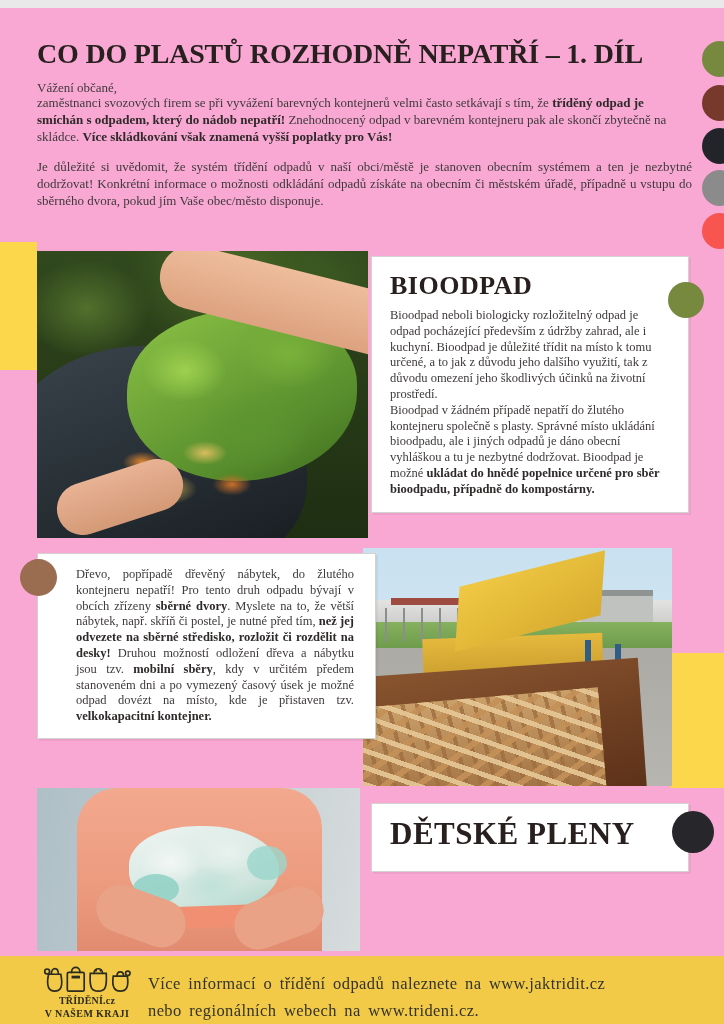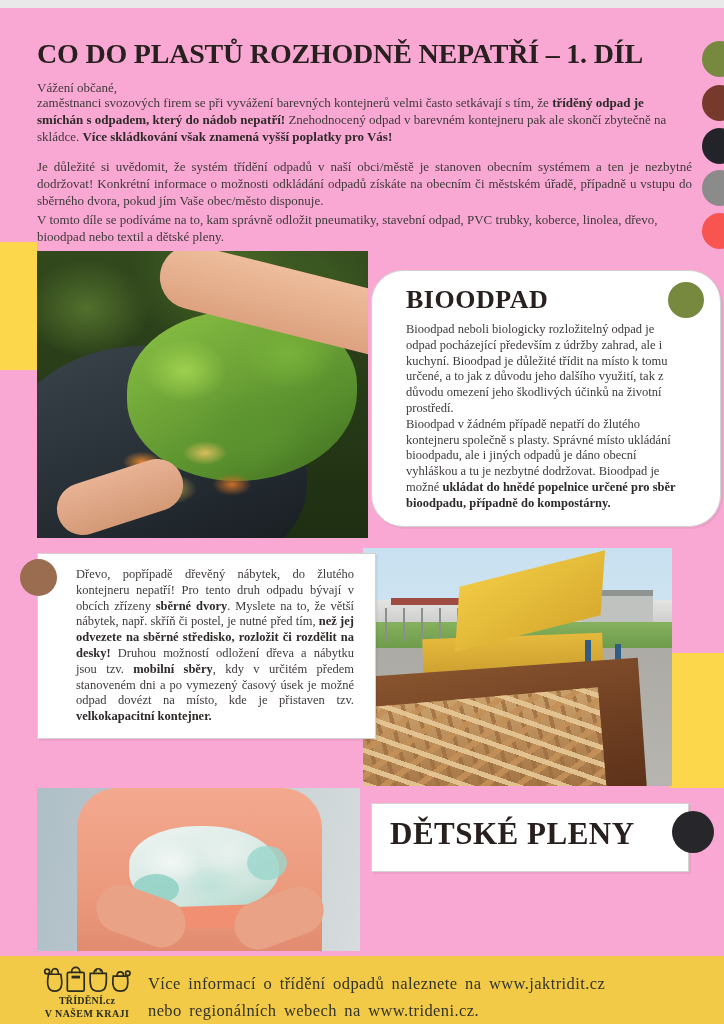--- a/index.html
+++ b/index.html
@@ -18,21 +18,21 @@
   
   .yellow-rect{position:absolute;z-index:0;}
   .yr-left{left:0;top:234px;width:37px;height:128px;}
   .yr-right{left:670px;top:645px;width:54px;height:135px;}
   
   .card{position:absolute;background:#ffffff;border:1px solid #d4d2ce;
         box-shadow:2px 2px 0 rgba(0,0,0,0.05);z-index:2;}
   .card-h{font-size:26px;font-weight:bold;letter-spacing:0.5px;color:#28201e;margin:0 0 7px 0;}
   .card-body{font-size:12.5px;line-height:15.8px;color:#3e3a39;margin:0;}
   .card-body b{color:#2e2a29;text-align:right;}
-  .card-bio{left:371px;top:262px;width:280px;padding:14px 34px;border-radius:32px;}
+  .card-bio{left:371px;top:248px;width:280px;padding:14px 18px;}
   .card-drevo{left:37px;top:545px;width:278px;padding:13px 21px 13px 38px;}
   .card-drevo .card-body{text-align:justify;}
   .card-pleny{left:371px;top:795px;width:280px;padding:12px 18px;}
   .card-pleny .card-body{text-align:justify;}
   .card-pleny .card-h{font-size:31px;}
   .section-dot{position:absolute;border-radius:50%;z-index:3;}
   .dot-bio{left:668px;top:274px;width:36px;height:36px;}
   .dot-drevo{left:20px;top:551px;width:37px;height:37px;}
   .dot-pleny{left:672px;top:803px;width:42px;height:42px;}
   
@@ -117,21 +117,20 @@
 </style>
 </head>
 <body>
 
 <div class="page">
 
   <div class="title">CO DO PLASTŮ ROZHODNĚ NEPATŘÍ – 1. DÍL</div>
   <div class="salutation">Vážení občané,</div>
   <div class="intro-p p1"><span>zaměstnanci svozových firem se při vyvážení barevných kontejnerů velmi často setkávají s tím, že </span><b>tříděný odpad je smíchán s odpadem, který do nádob nepatří!</b><span> Znehodnocený odpad v barevném kontejneru pak ale skončí zbytečně na skládce. </span><b>Více skládkování však znamená vyšší poplatky pro Vás!</b></div>
   <div class="intro-p p2"><span>Je důležité si uvědomit, že systém třídění odpadů v naší obci/městě je stanoven obecním systémem a ten je nezbytné dodržovat! Konkrétní informace o možnosti odkládání odpadů získáte na obecním či městském úřadě, případně u vstupu do sběrného dvora, pokud jím Vaše obec/město disponuje.</span></div>
-  <div class="intro-p p3"><span>V tomto díle se podíváme na to, kam správně odložit pneumatiky, stavební odpad, PVC trubky, koberce, linolea, dřevo, bioodpad nebo textil a dětské pleny.</span></div>
 
   <div class="corner-dot" style="top: 33px; background: rgb(119, 136, 63);"></div>
   <div class="corner-dot" style="top: 77px; background: rgb(118, 57, 43);"></div>
   <div class="corner-dot" style="top: 120px; background: rgb(35, 36, 42);"></div>
   <div class="corner-dot" style="top: 162px; background: rgb(139, 139, 139);"></div>
   <div class="corner-dot" style="top: 205px; background: rgb(248, 84, 80);"></div>
 
   <div class="yellow-rect yr-left" style="background: rgb(252, 214, 75);"></div>
   <div class="yellow-rect yr-right" style="background: rgb(252, 214, 75);"></div>
 

